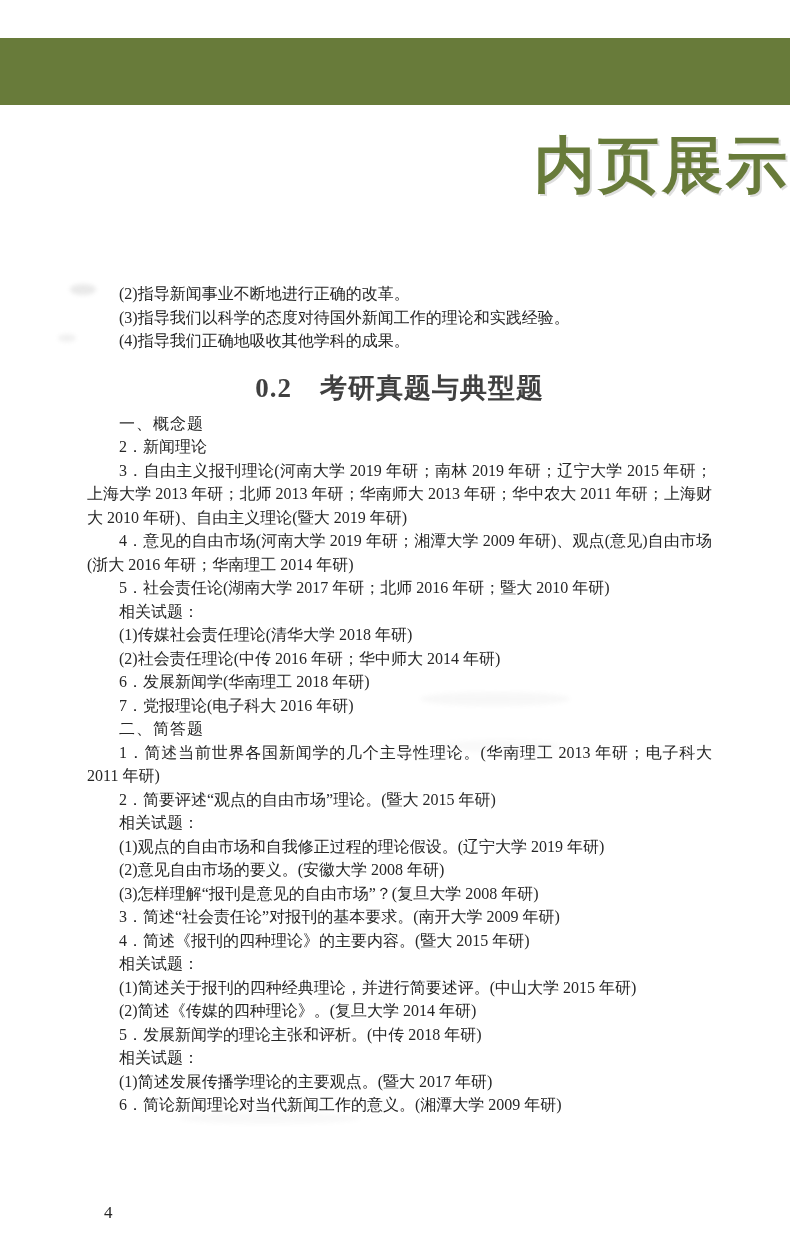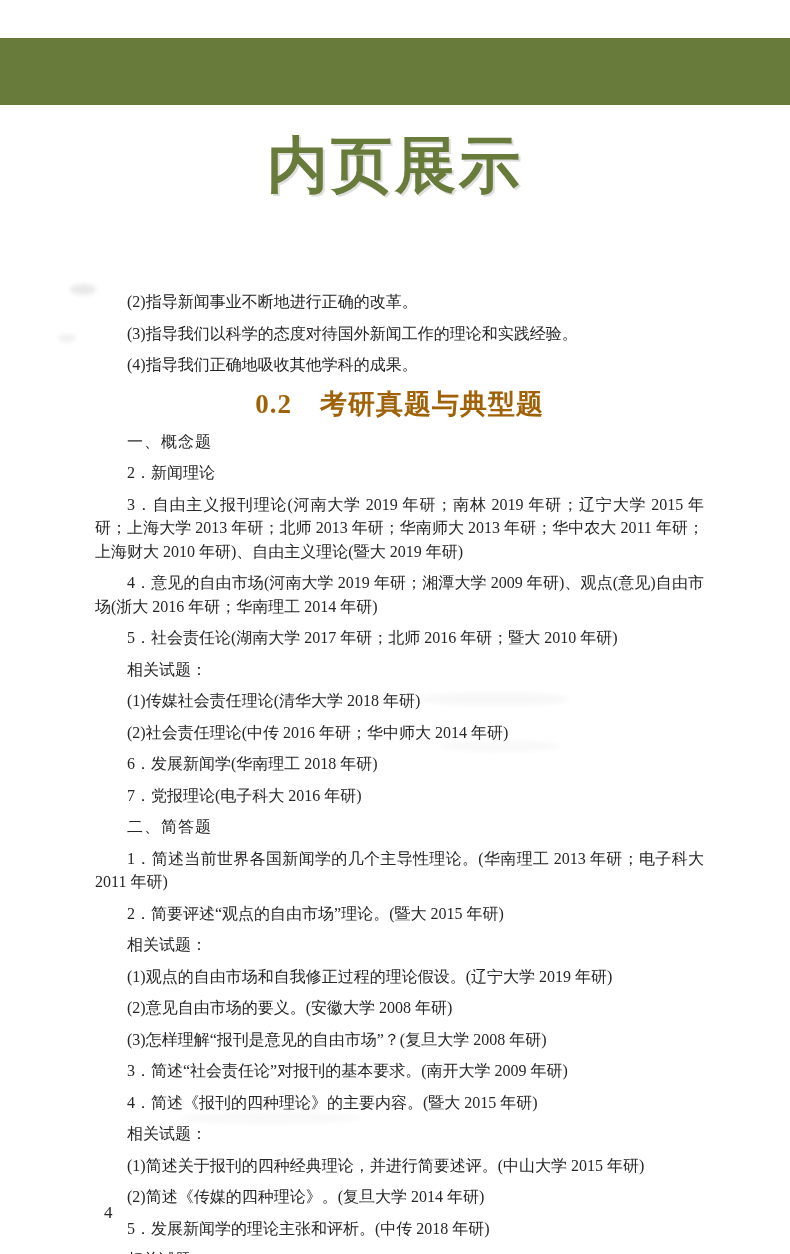--- a/index.html
+++ b/index.html
@@ -16,26 +16,26 @@
     position:absolute; top:132px; left:0; width:790px;
     text-align:center; margin:0;
     font-family:"Liberation Sans","DejaVu Sans",sans-serif;
     font-weight:bold; font-size:61px; line-height:1.1; letter-spacing:3px;
     text-shadow:2px 2px 0 rgba(160,160,160,0.35);
   }
   .content {
     position:absolute; top:282px; left:87px; width:625px;
     font-size:16px; line-height:23.5px; text-align:justify;
   }
-  .para { margin:8px; text-indent:2em; }
+  .para { margin:0; text-indent:2em; }
   .para.subheading { font-weight:normal; letter-spacing:1px; }
   .para.section {
     text-indent:0; text-align:center; font-weight:bold;
-    font-size:27px; line-height:36px; margin:9px 0 6px 0; letter-spacing:1px;
-    color:#a16207;
+    font-size:27px; line-height:36px; margin:17px 0 6px 0; letter-spacing:1px;
+    color:#404040;
   }
   .page-number {
     position:absolute; left:104px; top:1202px;
     font-size:17px; line-height:22px;
   }
   .smudge {
     position:absolute; background:#8a8a8a; border-radius:50%;
     filter:blur(2px); pointer-events:none;
   }
   .smudge.s1 { left:70px;  top:284px;  width:26px; height:11px; opacity:0.18; }
@@ -44,21 +44,21 @@
   .smudge.s4 { left:440px; top:740px;  width:120px; height:12px; opacity:0.05; }
   .smudge.s5 { left:180px; top:1112px; width:180px; height:12px; opacity:0.05; }
 </style>
 </head>
 <body>
 
 <div class="page">
 
   <div class="banner" style="background: rgb(104, 123, 58);"></div>
 
-  <h1 class="page-title" style="color: rgb(104, 123, 58);">内页展示</h1>
+  <h1 class="page-title" style="color: rgb(104, 123, 58); text-align: right;">内页展示</h1>
 
   <div class="smudge s1"></div>
   <div class="smudge s2"></div>
   <div class="smudge s3"></div>
   <div class="smudge s4"></div>
   <div class="smudge s5"></div>
 
   <div class="content">
       <p class="para indent">(2)指导新闻事业不断地进行正确的改革。</p>
       <p class="para indent">(3)指导我们以科学的态度对待国外新闻工作的理论和实践经验。</p>
@@ -81,18 +81,19 @@
       <p class="para indent">(1)观点的自由市场和自我修正过程的理论假设。(辽宁大学 2019 年研)</p>
       <p class="para indent">(2)意见自由市场的要义。(安徽大学 2008 年研)</p>
       <p class="para indent">(3)怎样理解“报刊是意见的自由市场”？(复旦大学 2008 年研)</p>
       <p class="para indent">3．简述“社会责任论”对报刊的基本要求。(南开大学 2009 年研)</p>
       <p class="para indent">4．简述《报刊的四种理论》的主要内容。(暨大 2015 年研)</p>
       <p class="para indent">相关试题：</p>
       <p class="para indent">(1)简述关于报刊的四种经典理论，并进行简要述评。(中山大学 2015 年研)</p>
       <p class="para indent">(2)简述《传媒的四种理论》。(复旦大学 2014 年研)</p>
       <p class="para indent">5．发展新闻学的理论主张和评析。(中传 2018 年研)</p>
       <p class="para indent">相关试题：</p>
+      <p class="para indent">(1)简述发展传播学理论的主要观点。(暨大 2017 年研)</p>
       <p class="para indent">6．简论新闻理论对当代新闻工作的意义。(湘潭大学 2009 年研)</p>
     </div>
 
   <div class="page-number">4</div>
 
 </div>
 
 </body></html>

